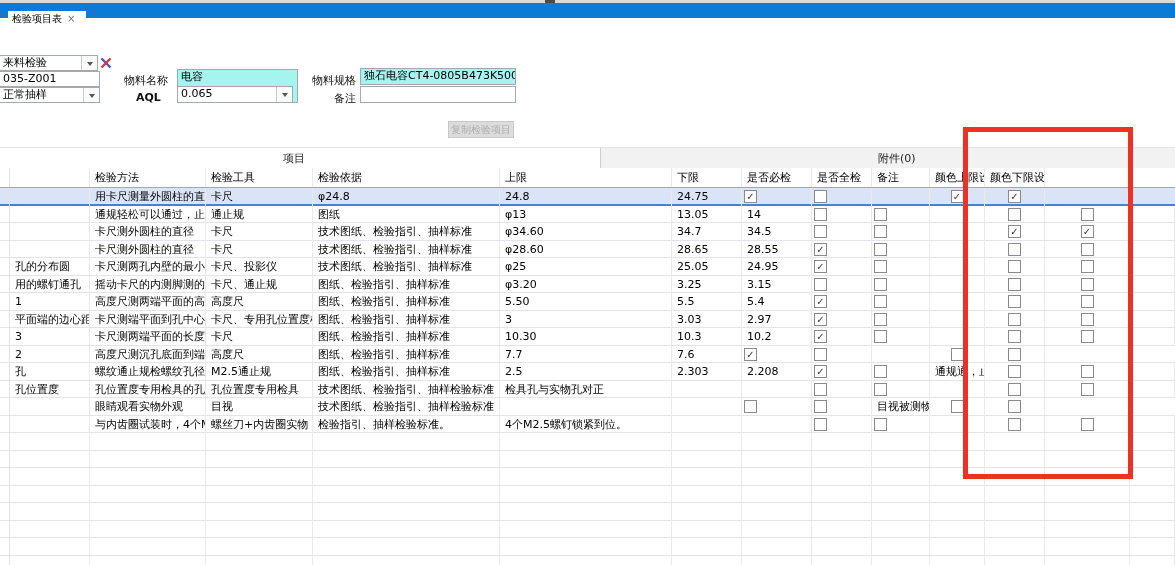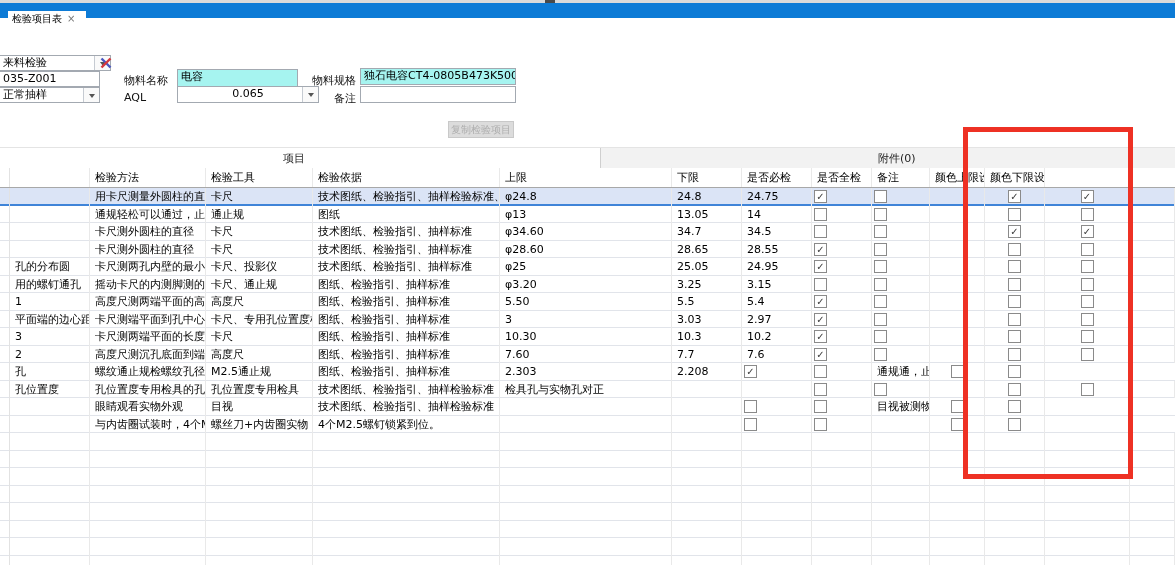--- a/index.html
+++ b/index.html
@@ -68,21 +68,21 @@
     <div class="topmark"></div>
   </div>
 
   <div class="titlebar">
     <div class="doc-tab">
       <span>检验项目表</span>
       <span class="tabclose">×</span>
     </div>
   </div>
 
-  <div class="ctl" style="left:-1px;top:55px;width:112px;height:16px;">
+  <div class="ctl" style="left:-1px;top:55px;width:99px;height:16px;">
     <span>来料检验</span>
     <span class="dda">
         <i></i>
       </span>
   </div>
   <svg class="xicon" viewBox="0 0 14 14">
     <line x1="2.5" y1="2.5" x2="11.5" y2="11.5" stroke="#4a56c0" stroke-width="2.4"></line>
     <line x1="2.5" y1="11.5" x2="11.5" y2="2.5" stroke="#d6383e" stroke-width="2.4"></line>
   </svg>
   <div class="ctl" style="left:-1px;top:71px;width:101px;height:16px;">
@@ -92,22 +92,22 @@
     <span>正常抽样</span>
     <span class="dda">
         <i></i>
       </span>
   </div>
 
   <div class="flabel" style="left:124px;top:73px;">物料名称</div>
   <div class="ctl cyan" style="left:177px;top:69px;width:121px;height:34px;">
     <span>电容</span>
   </div>
-  <div class="flabel" style="left:124px;top:91px;">AQL</div>
-  <div class="ctl" style="left:177px;top:86px;width:142px;height:17px;text-align:center;">
+  <div class="flabel" style="left:136px;top:91px;font-weight:bold;">AQL</div>
+  <div class="ctl" style="left:177px;top:86px;width:116px;height:17px;">
     <span>0.065</span>
     <span class="dda">
         <i></i>
       </span>
   </div>
 
   <div class="flabel" style="left:300px;top:73px;width:56px;text-align:right;">物料规格</div>
   <div class="ctl cyan" style="left:360px;top:68px;width:156px;height:17px;">
     <span>独石电容CT4-0805B473K500F3绿</span>
   </div>
@@ -140,21 +140,20 @@
     <div class="c">颜色下限设置</div>
     <div class="c"></div>
   </div>
 
   <div class="rows" id="rows">
       <div class="row grid sel">
         <div class="c sp"></div>
         <div class="c "></div>
         <div class="c ">用卡尺测量外圆柱的直径</div>
         <div class="c ">卡尺</div>
-        <div class="c ">技术图纸、检验指引、抽样检验标准、</div>
         <div class="c ">φ24.8</div>
         <div class="c ">24.8</div>
         <div class="c ">24.75</div>
         <div class="c cbL cbcell">
           <div class="cb on">✓</div>
         </div>
         <div class="c cbL cbcell">
           <div class="cb"></div>
         </div>
         <div class="c "></div>
@@ -357,21 +356,20 @@
           <div class="cb"></div>
         </div>
         <div class="c tail"></div>
       </div>
       <div class="row grid">
         <div class="c sp"></div>
         <div class="c ">2</div>
         <div class="c ">高度尺测沉孔底面到端平面</div>
         <div class="c ">高度尺</div>
         <div class="c ">图纸、检验指引、抽样标准</div>
-        <div class="c ">7.60</div>
         <div class="c ">7.7</div>
         <div class="c ">7.6</div>
         <div class="c cbL cbcell">
           <div class="cb on">✓</div>
         </div>
         <div class="c cbL cbcell">
           <div class="cb"></div>
         </div>
         <div class="c "></div>
         <div class="c cbC cbcell">
@@ -381,20 +379,21 @@
           <div class="cb"></div>
         </div>
         <div class="c tail"></div>
       </div>
       <div class="row grid">
         <div class="c sp"></div>
         <div class="c ">孔</div>
         <div class="c ">螺纹通止规检螺纹孔径：通规</div>
         <div class="c ">M2.5通止规</div>
         <div class="c ">图纸、检验指引、抽样标准</div>
+        <div class="c ">2.5</div>
         <div class="c ">2.303</div>
         <div class="c ">2.208</div>
         <div class="c cbL cbcell">
           <div class="cb on">✓</div>
         </div>
         <div class="c cbL cbcell">
           <div class="cb"></div>
         </div>
         <div class="c ">通规通，止规止</div>
         <div class="c cbC cbcell">
@@ -450,20 +449,21 @@
         <div class="c cbC cbcell">
           <div class="cb"></div>
         </div>
         <div class="c tail"></div>
       </div>
       <div class="row grid">
         <div class="c sp"></div>
         <div class="c "></div>
         <div class="c ">与内齿圈试装时，4个M2.5螺</div>
         <div class="c ">螺丝刀+内齿圈实物</div>
+        <div class="c ">检验指引、抽样检验标准。</div>
         <div class="c ">4个M2.5螺钉锁紧到位。</div>
         <div class="c "></div>
         <div class="c "></div>
         <div class="c cbL cbcell">
           <div class="cb"></div>
         </div>
         <div class="c cbL cbcell">
           <div class="cb"></div>
         </div>
         <div class="c "></div>

